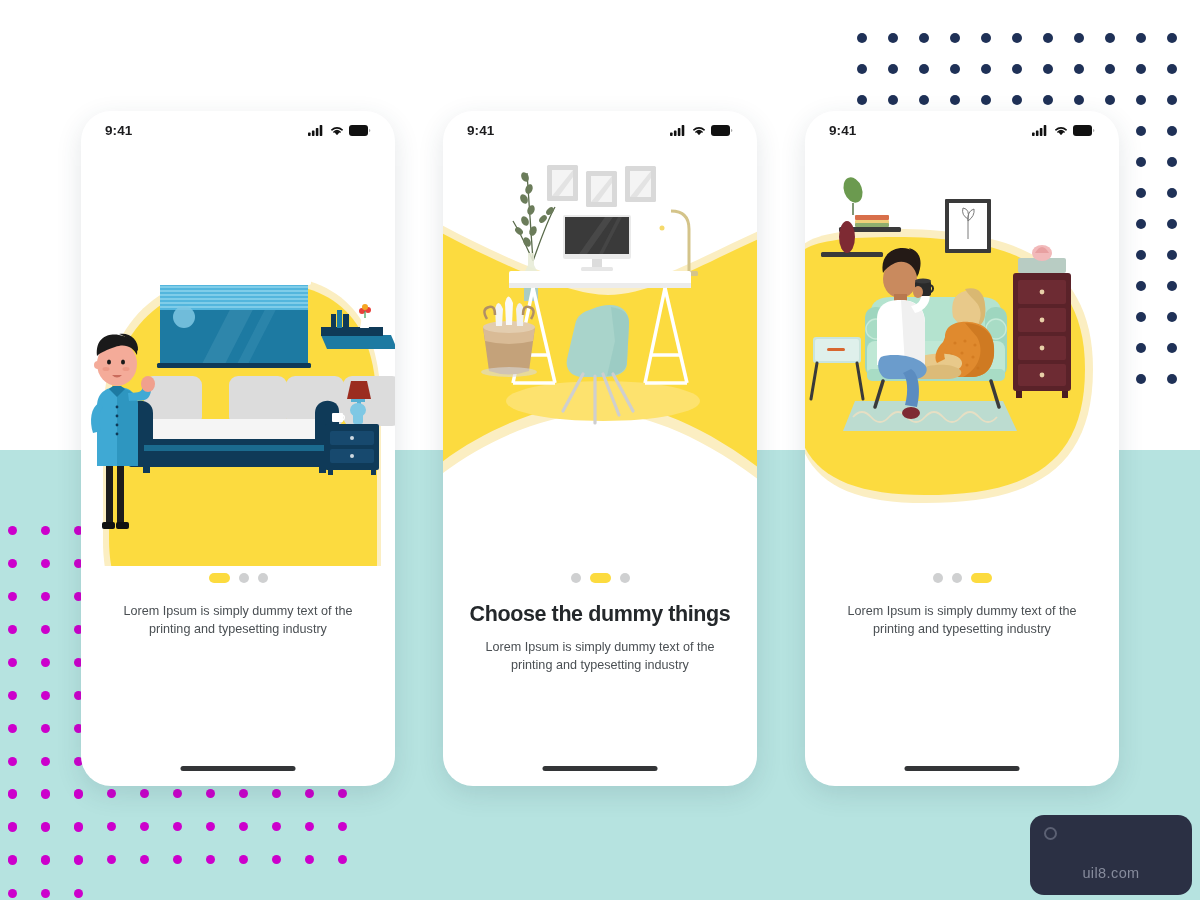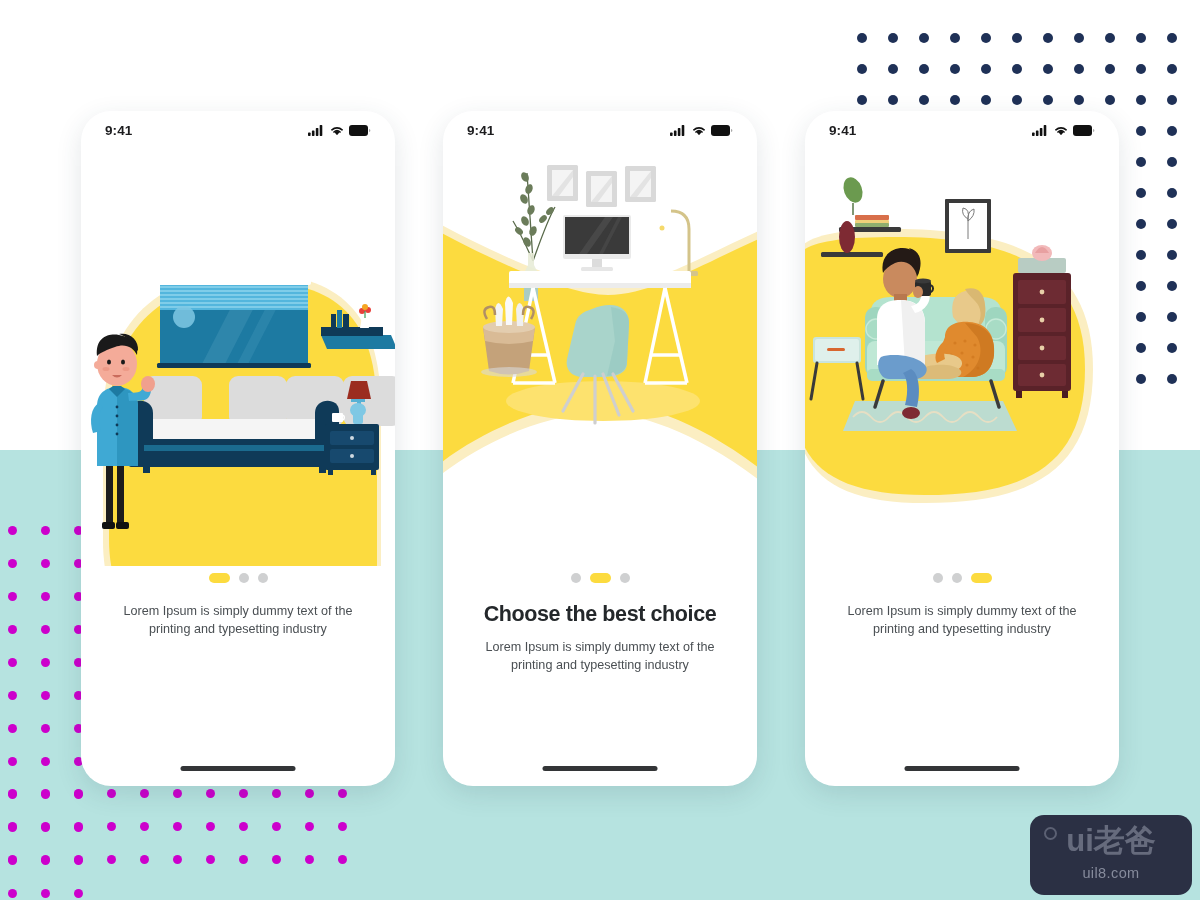--- a/index.html
+++ b/index.html
@@ -660,21 +660,21 @@
         </svg>
     </span>
   </div>
 
   <div class="content">
     <div class="pager">
       <span class="pg-dot"></span>
       <span class="pg-dot active"></span>
       <span class="pg-dot"></span>
     </div>
-    <h1 class="title">Choose the best choice</h1>
+    <h1 class="title">Choose the dummy things</h1>
     <p class="subtitle">Lorem Ipsum is simply dummy text of the printing and typesetting industry</p>
   </div>
 
   <div class="home-indicator"></div>
 </div>
 
 <div class="phone" id="phone-3">
 
   <div class="stage">
     <svg width="314" height="455" viewBox="0 0 314 455">
@@ -816,15 +816,14 @@
       <span class="pg-dot active"></span>
     </div>
     <p class="subtitle">Lorem Ipsum is simply dummy text of the printing and typesetting industry</p>
   </div>
 
   <div class="home-indicator"></div>
 </div>
 
 <div class="watermark">
   <span class="wm-ring"></span>
-  <div class="wm-logo">ui老爸</div>
   <div class="wm-url">uil8.com</div>
 </div>
 
 </body></html>

